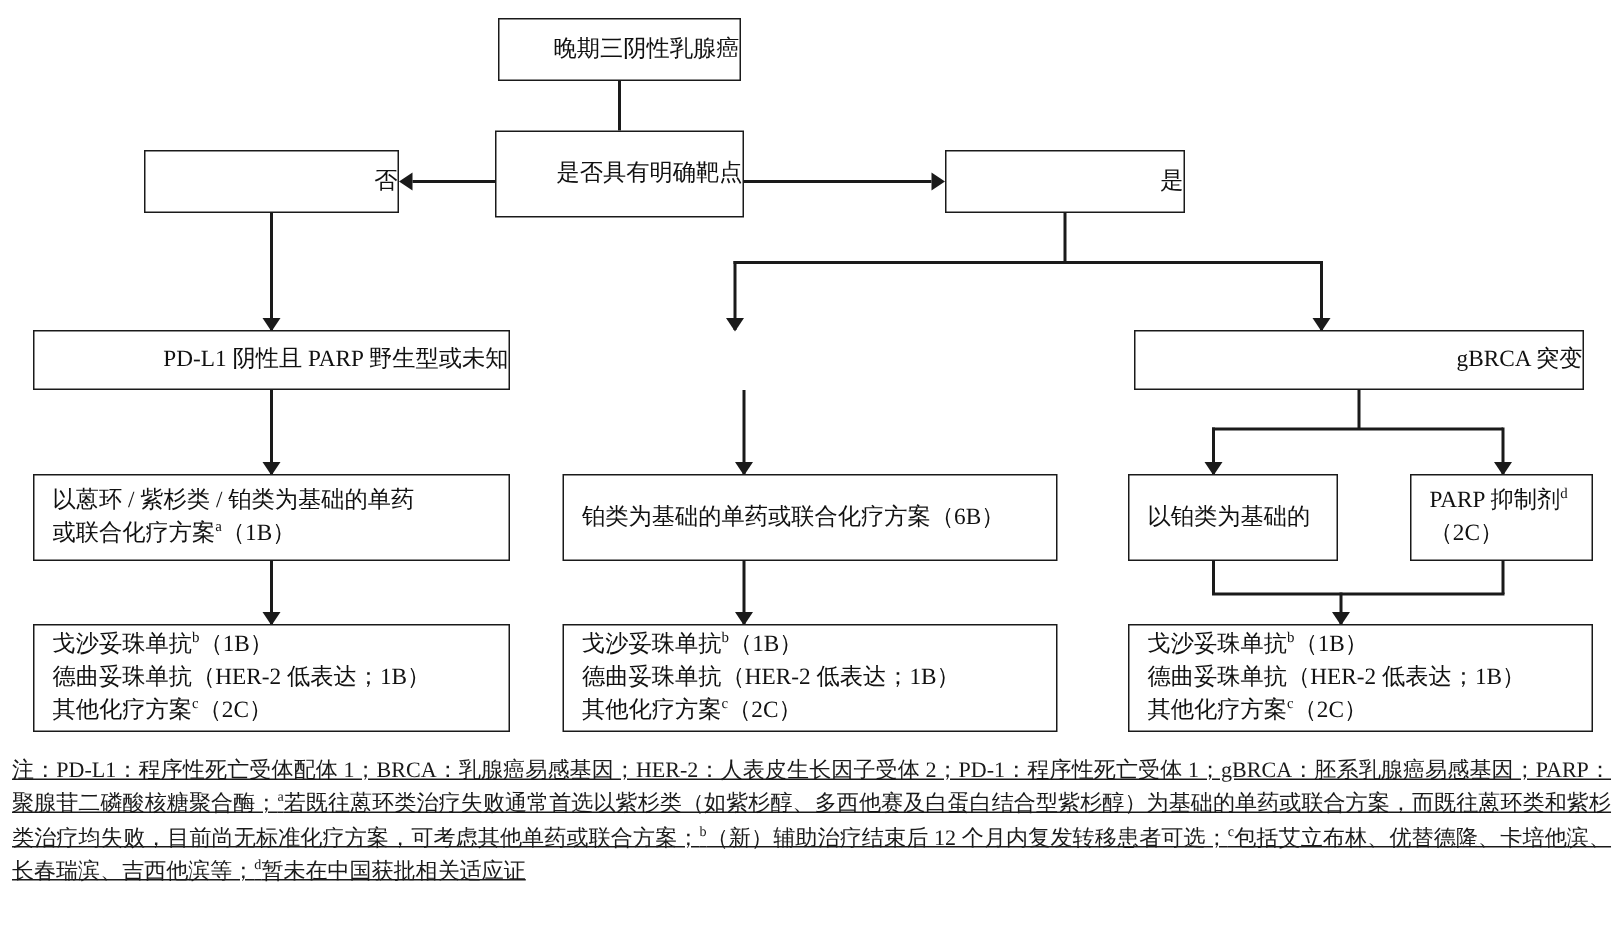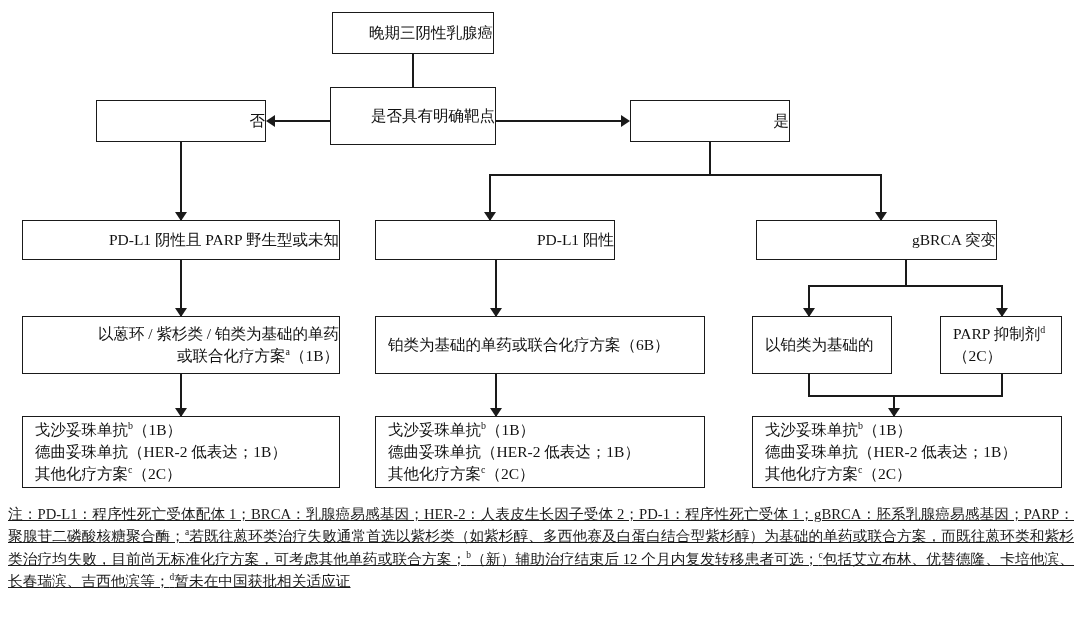--- a/index.html
+++ b/index.html
@@ -125,42 +125,39 @@
   <div class="hline" style="left:489px; top:174px; width:392px;"></div>
   <div class="vline" style="left:489px; top:174px; height:46px;"></div>
   <div class="arrow-down" style="left:484px; top:212px;"></div>
   <div class="vline" style="left:880px; top:174px; height:46px;"></div>
   <div class="arrow-down" style="left:875px; top:212px;"></div>
 
   <div class="box center" style="left:22px; top:220px; width:318px; height:40px;">
     <div class="line">PD-L1 阴性且 PARP 野生型或未知</div>
   </div>
 
-  <div class="box center" style="left:375px; top:220px; width:240px; height:40px;">
-    <div class="line">PD-L1 阳性</div>
-  </div>
-
-  <div class="box center" style="left:756px; top:220px; width:241px; height:40px;">
+
+  <div class="box center" style="left:756px; top:220px; width:300px; height:40px;">
     <div class="line">gBRCA 突变</div>
   </div>
 
   <div class="vline" style="left:180px; top:260px; height:56px;"></div>
   <div class="arrow-down" style="left:175px; top:308px;"></div>
 
   <div class="vline" style="left:495px; top:260px; height:56px;"></div>
   <div class="arrow-down" style="left:490px; top:308px;"></div>
 
   <div class="vline" style="left:905px; top:260px; height:26px;"></div>
   <div class="hline" style="left:808px; top:285px; width:194px;"></div>
   <div class="vline" style="left:808px; top:285px; height:31px;"></div>
   <div class="arrow-down" style="left:803px; top:308px;"></div>
   <div class="vline" style="left:1001px; top:285px; height:31px;"></div>
   <div class="arrow-down" style="left:996px; top:308px;"></div>
 
-  <div class="box left-text" style="left:22px; top:316px; width:318px; height:58px;text-align:right;">
+  <div class="box left-text" style="left:22px; top:316px; width:318px; height:58px;">
     <div class="line">以蒽环 / 紫杉类 / 铂类为基础的单药</div>
     <div class="line">或联合化疗方案<sup>a</sup>（1B）</div>
   </div>
 
   <div class="box left-text" style="left:375px; top:316px; width:330px; height:58px;">
     <div class="line">铂类为基础的单药或联合化疗方案（6B）</div>
   </div>
 
   <div class="box left-text" style="left:752px; top:316px; width:140px; height:58px;">
     <div class="line">以铂类为基础的</div>

